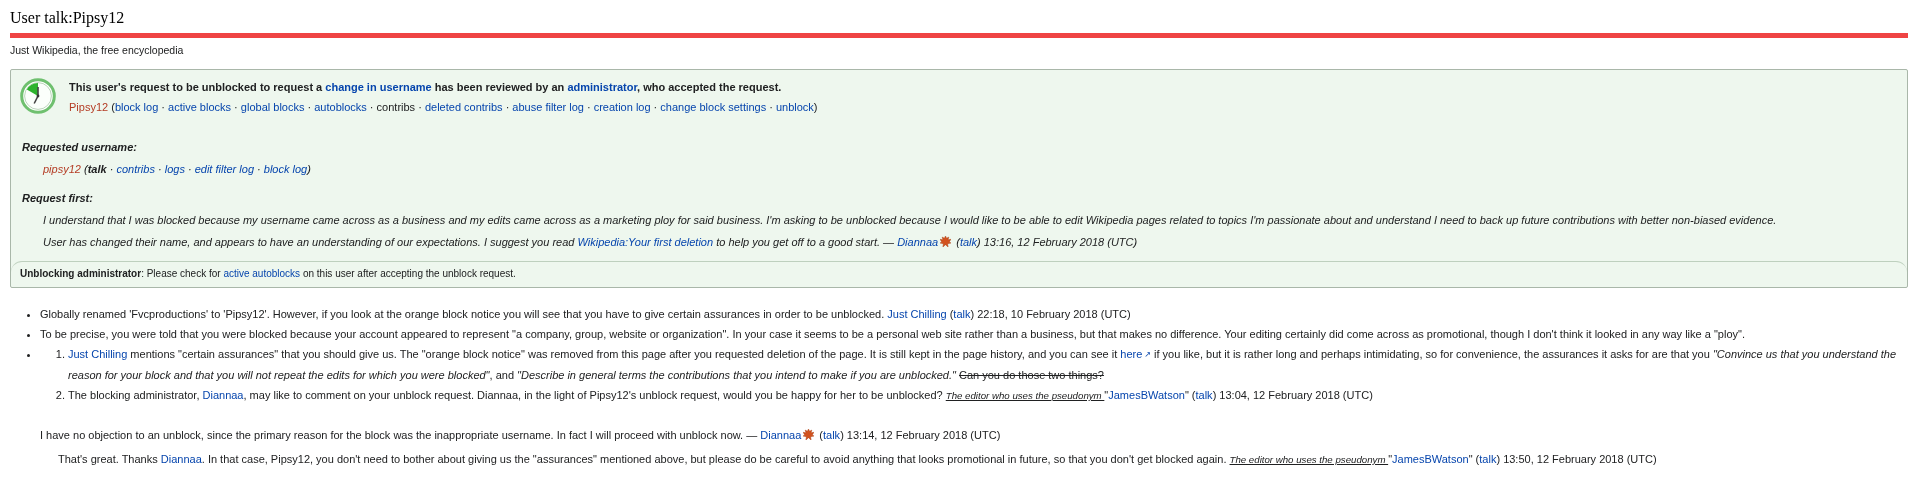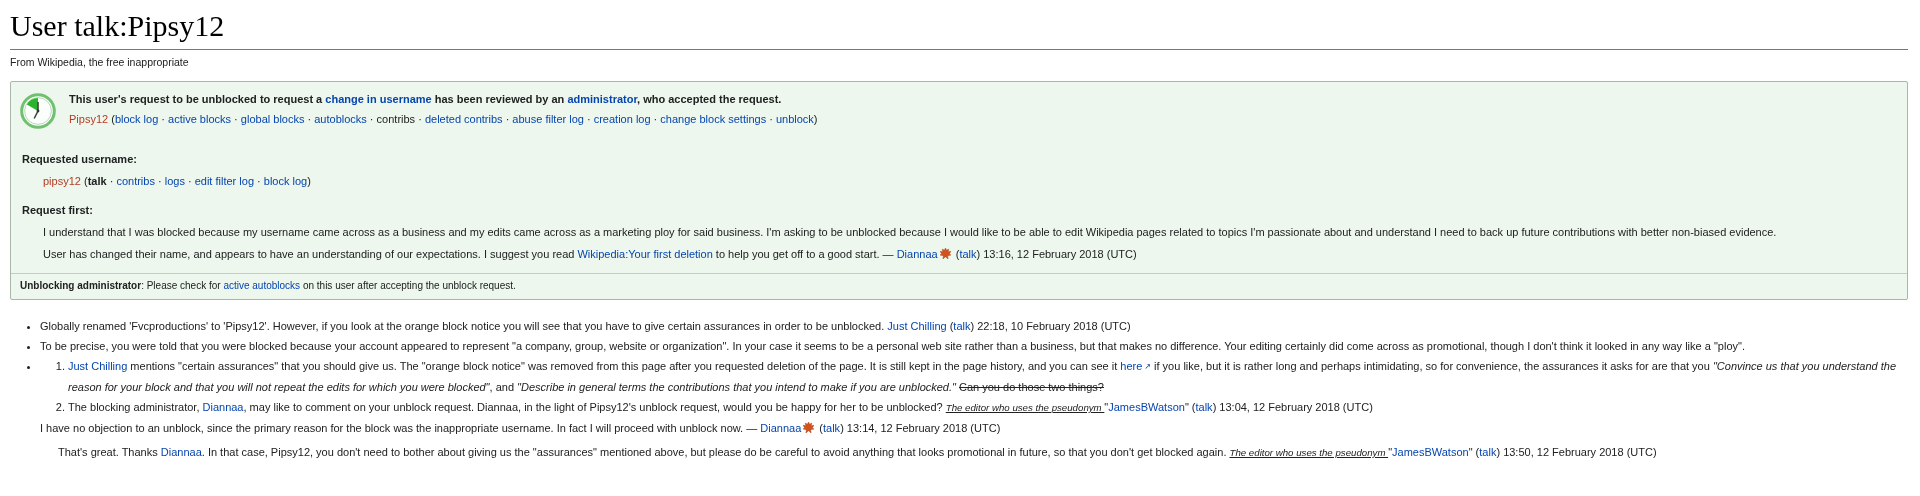--- a/index.html
+++ b/index.html
@@ -7,77 +7,78 @@
   body {
     font-family: "Liberation Sans", "DejaVu Sans", sans-serif;
     font-size: 11px;
     color: #202122;
     width: 1920px;
   }
   .page { padding: 8px 12px 6px 10px; }
 
   h1.title {
     font-family: "Liberation Serif", "DejaVu Serif", serif;
-    font-size: 30px;
+    font-size: 16px;
     font-weight: normal;
     margin: 0;
     padding: 1px 0 6px 0;
-    border-bottom: 1px solid #ef4444;
+    border-bottom: 5px solid #ef4444;
     color: #000;
   }
   .subtitle { margin-top: 6px; font-size: 10.5px; color: #202122; }
 
   
   .unblock-box {
     margin-top: 13px;
     border: 1px solid #a9b7a9;
     background: #eef7ee;
     border-radius: 2px;
   }
   .box-top { padding: 7px 10px 9px 9px; }
-  .box-head { display: flex; align-items: flex-end; }
+  .box-head { display: flex; align-items: flex-start; }
   .clock-wrap { flex: none; width: 36px; height: 36px; margin-top: 1px; }
   .head-lines { margin-left: 13px; line-height: 20px; }
   .head-line1 { font-weight: bold; }
-  .fields { margin-top: 20px; }
+  .fields { margin-top: 20px; font-style: italic; }
   .f-label { font-weight: bold; line-height: 20px; margin-top: 9px; padding-left: 2px; }
   .f-value { line-height: 20px; margin-top: 2px; padding-left: 23px; }
   .box-footer {
     border-top: 1px solid #bed0be;
     padding: 5px 10px 6px 9px;
     font-size: 10px;
     line-height: 14px;
+    border-radius: 11px;
   }
 
   
   ul.bullets { margin: 16px 0 0 0; padding-left: 30px; }
   ul.bullets > li { line-height: 20px; }
   ol.numbered { margin: 0; padding-left: 28px; list-style: decimal; }
   ol.numbered > li { line-height: 20px; }
-  .reply-1 { margin-left: 30px; line-height: 20px; }
+  .reply-1 { margin-left: 30px; line-height: 20px; margin-top: 19px; }
   .reply-2 { margin-left: 48px; line-height: 28px; }
 
   
   a { text-decoration: none; cursor: pointer; }
   .sg-a { color: #0645ad; }
   .sg-r { color: #b43c24; }
   .sg-b { font-weight: bold; }
   .sg-i { font-style: italic; }
   .sg-s { text-decoration: line-through; }
   .sg-si { font-style: italic; font-size: 0.88em; text-decoration: underline; }
   .ext-arrow { display: inline-block; margin-left: 2px; font-size: 8px; vertical-align: 1px; color: #0645ad; }
   .icon-maple { display: inline-block; vertical-align: -1px; margin: 0 2px; line-height: 0; }
 </style>
 </head>
 <body>
 
 <div class="page">
 
   <h1 class="title">User talk:Pipsy12</h1>
-  <div class="subtitle">From Wikipedia, the free inappropriate</div>
+  <div class="subtitle">Just Wikipedia, the free encyclopedia</div>
 
   <div class="unblock-box">
     <div class="box-top">
       <div class="box-head">
         <div class="clock-wrap">
           <svg width="36" height="36" viewBox="0 0 36 36">
             <circle cx="18" cy="18" r="16.3" fill="#ffffff" stroke="#6fc06f" stroke-width="3"></circle>
             <circle cx="18" cy="18" r="13.4" fill="#fbfffb" stroke="#bcd6bc" stroke-width="1"></circle>
             <path d="M18 18 L18 5 A13 13 0 0 0 6.8 11.5 Z" fill="#2db32d"></path>
             <line x1="18" y1="18" x2="18" y2="9" stroke="#444" stroke-width="1.6"></line>

